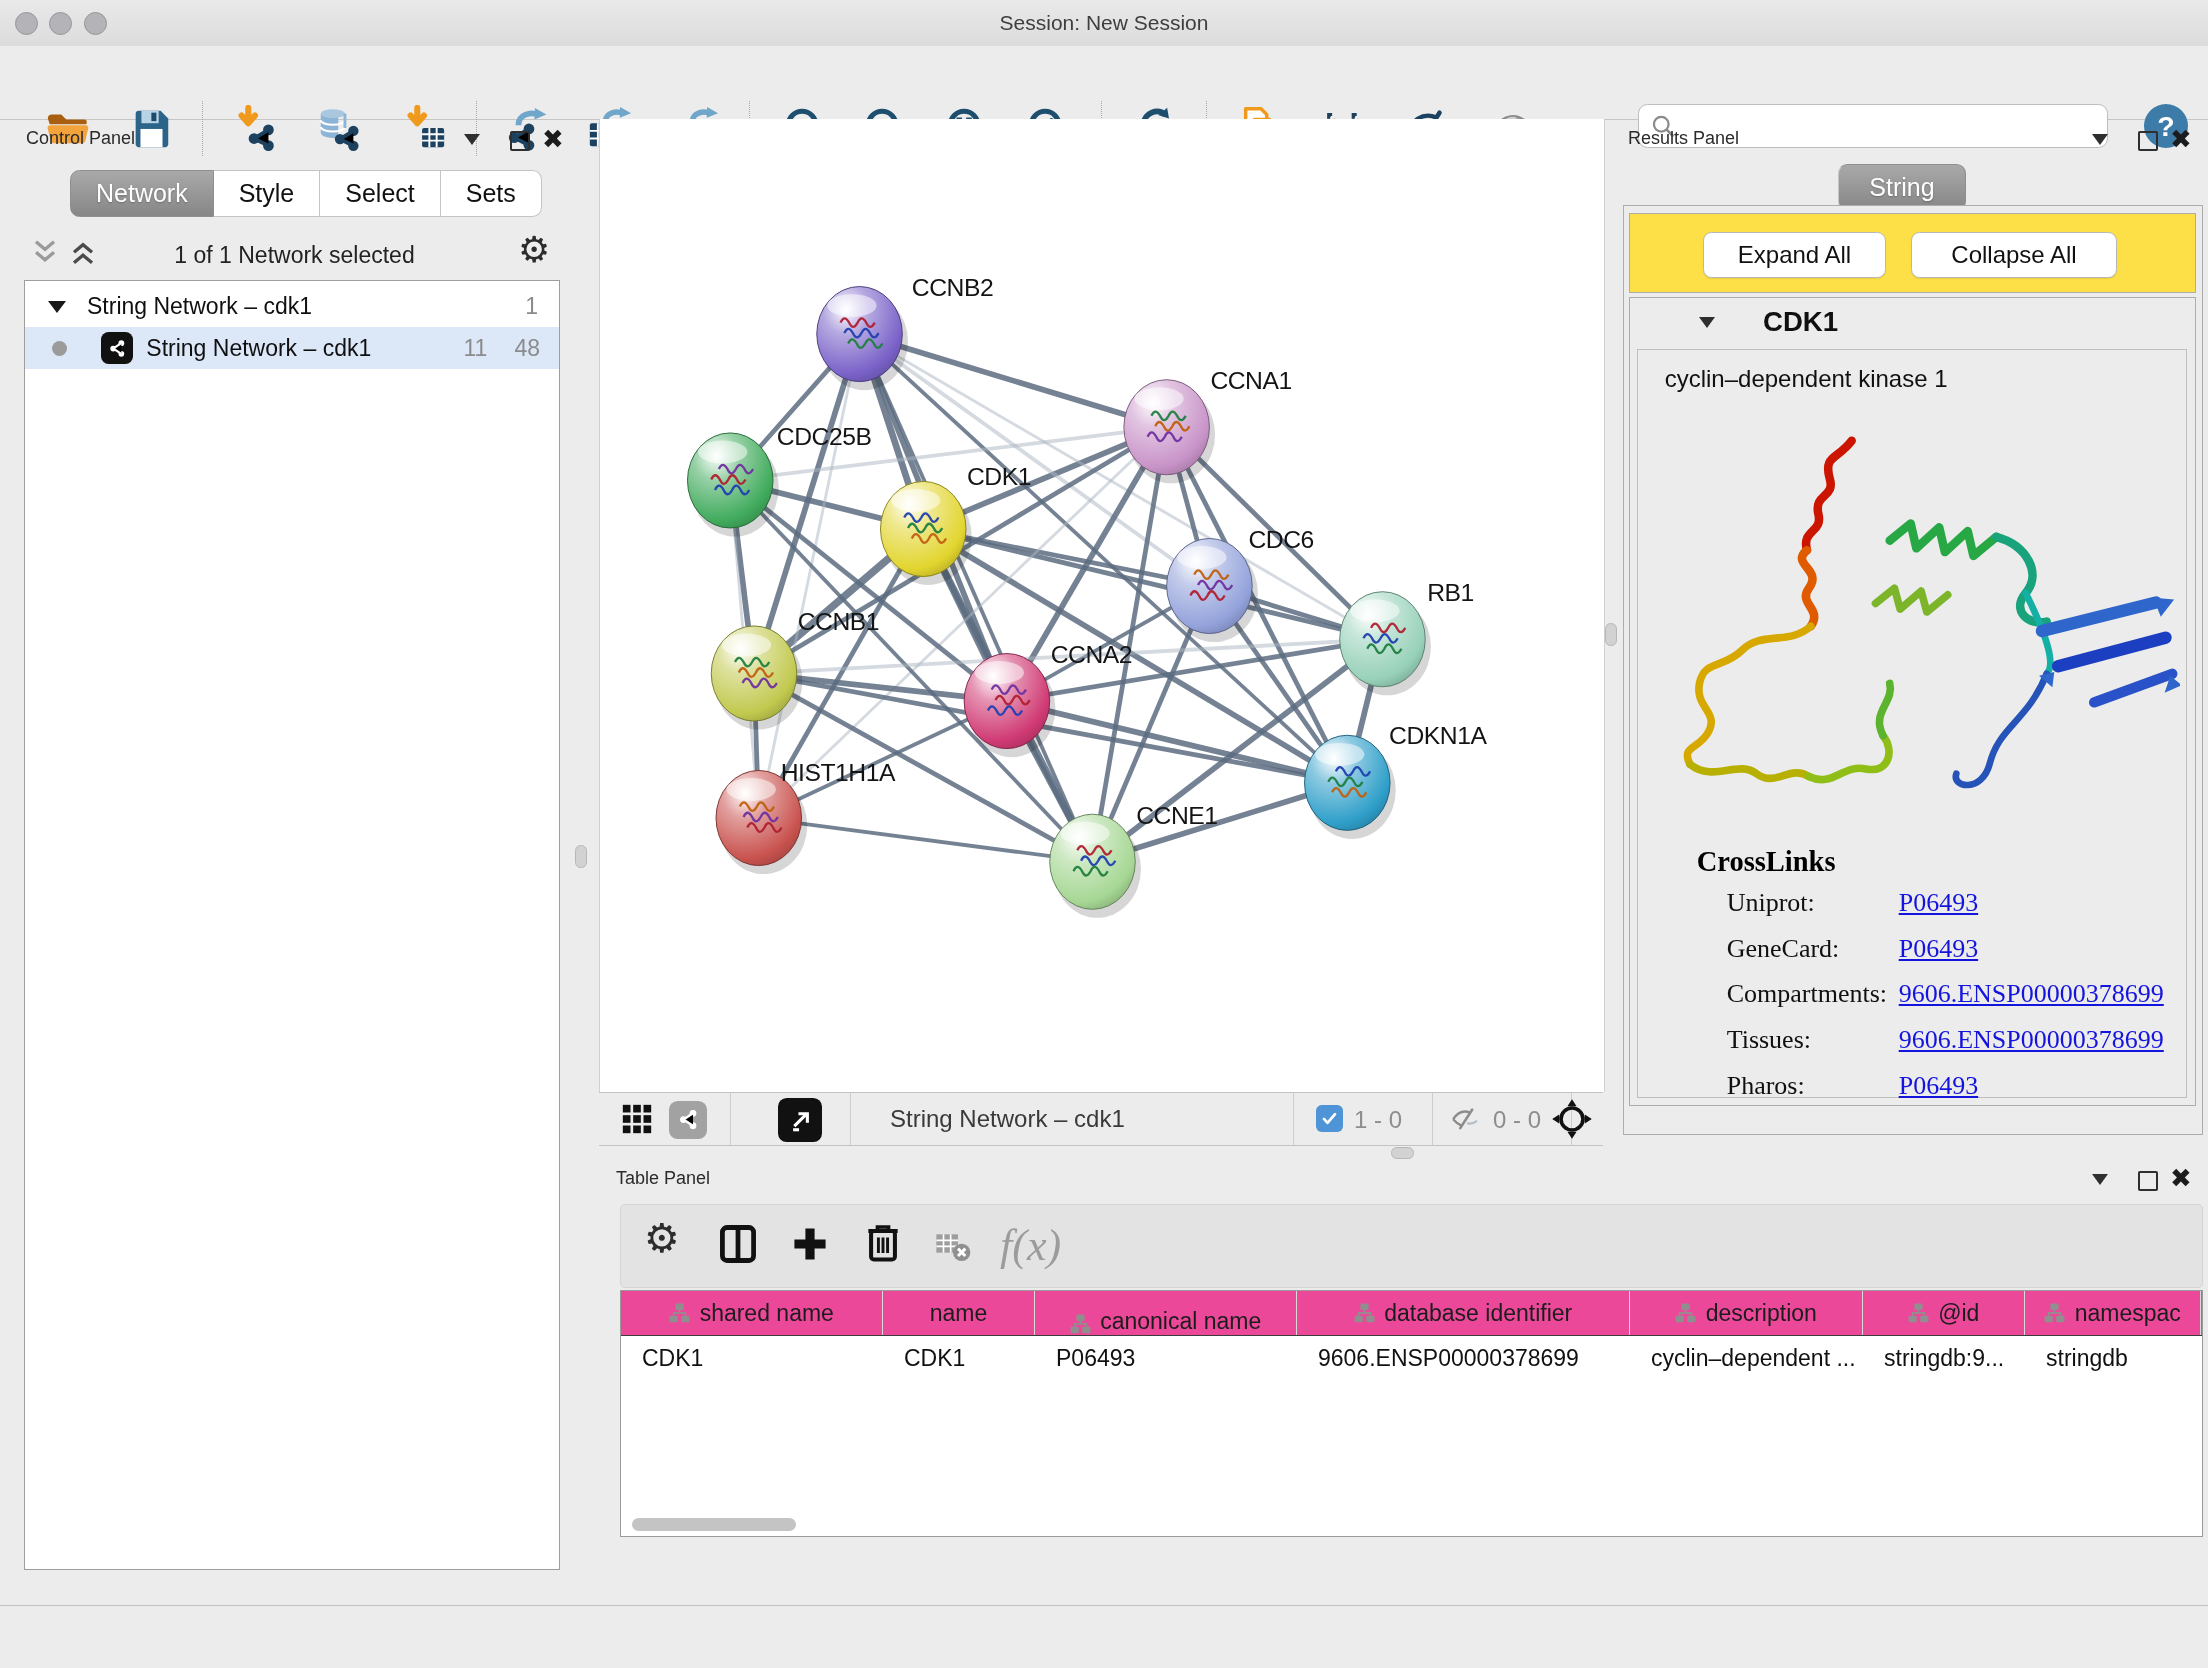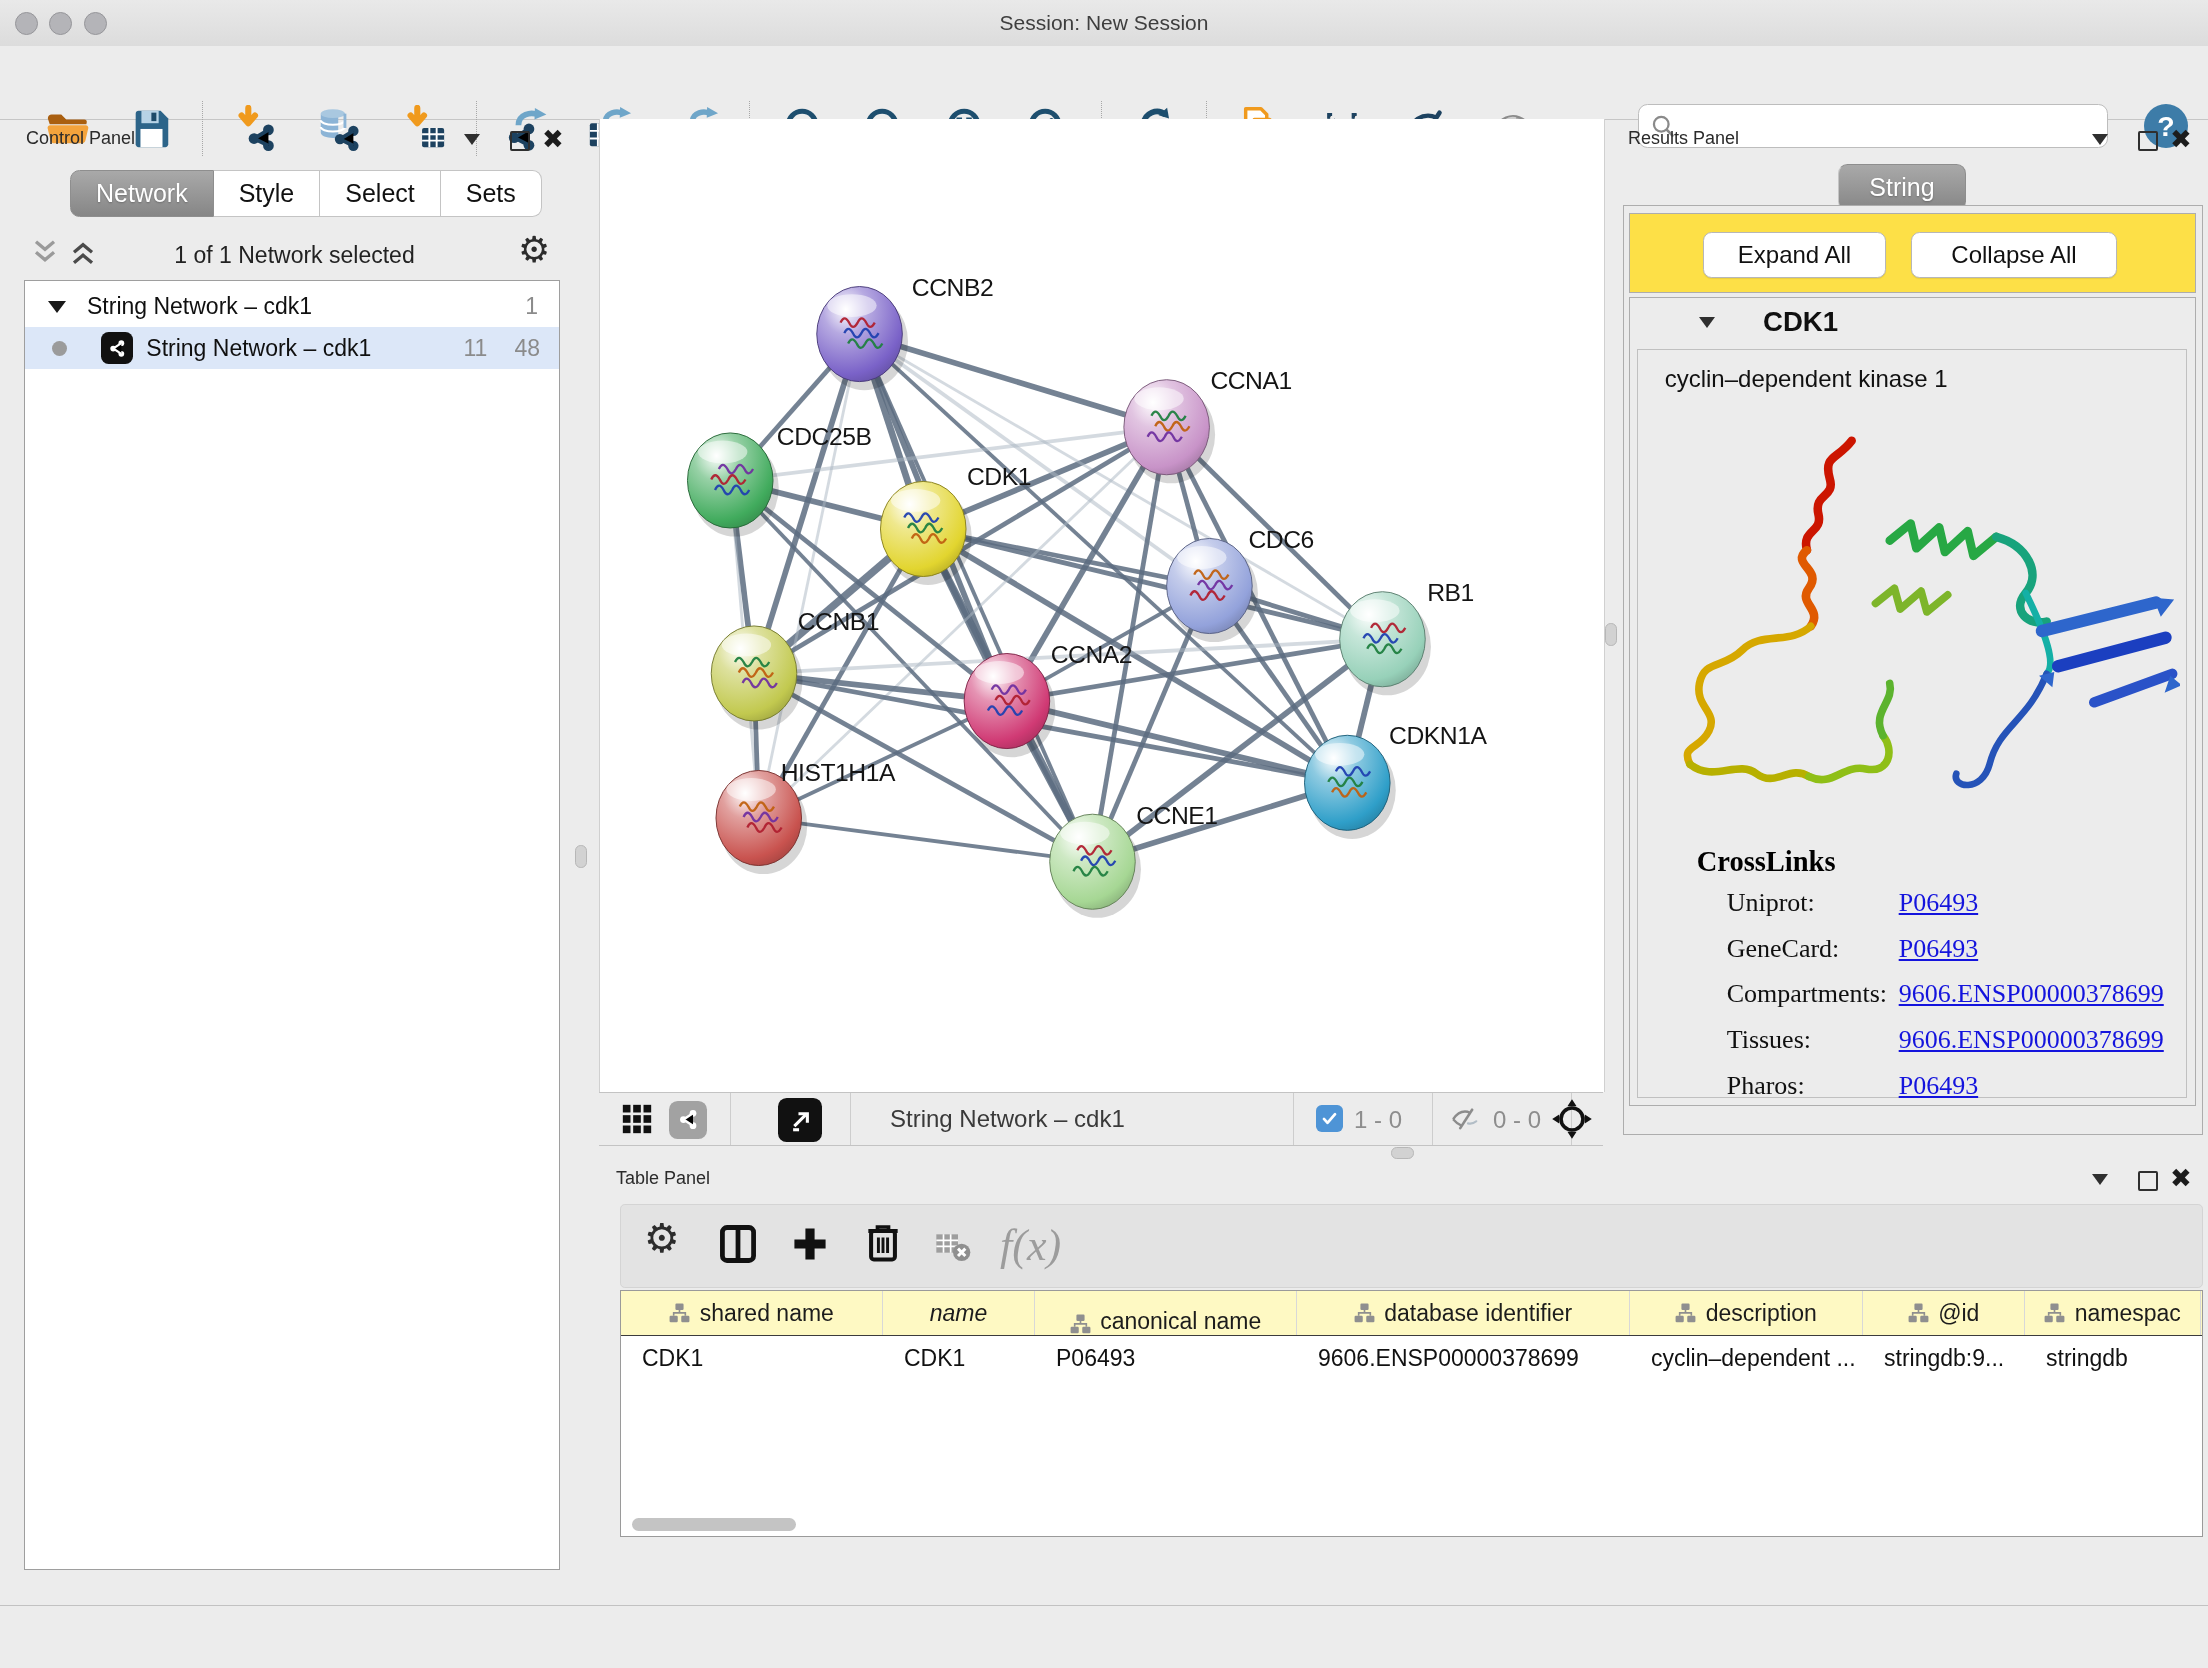--- a/index.html
+++ b/index.html
@@ -48,21 +48,21 @@
   
   .rbox{border:1.4px solid #adadad;position:absolute;}
   .btn{background:#fff;border:1px solid #b7b7b7;border-radius:8.6px;font-size:24px;color:#111;display:flex;align-items:center;justify-content:center;box-shadow:0 1px 1px rgba(0,0,0,.08);}
   .serif{font-family:"Liberation Serif",serif;}
   .cl-row{position:absolute;left:0;width:100%;height:46px;}
   .cl-label{position:absolute;left:89px;font-size:26px;color:#101010;}
   .cl-value{position:absolute;left:261px;font-size:26px;color:#1414dd;text-decoration:underline;}
   
   .tp-toolbar{left:620px;top:1204px;width:1581px;height:82px;background:#e3e3e3;border:1px solid #d4d4d4;border-radius:4.8px;}
   .tablebox{left:620px;top:1290px;width:1581px;height:245px;background:#fff;border:1.4px solid #9a9a9a;}
-  .thead{position:absolute;left:0;top:0;width:100%;height:44px;display:flex;background:#fef9c3;border-bottom:1.9px solid #3c3c3c;}
+  .thead{position:absolute;left:0;top:0;width:100%;height:44px;display:flex;background:#ec4899;border-bottom:1.9px solid #3c3c3c;}
   .th{display:flex;align-items:center;justify-content:center;gap:9.5px;font-size:23px;color:#1c1c1c;border-right:1px solid #d8d8d8;box-sizing:border-box;}
   .tdrow{position:absolute;left:0;top:46px;width:100%;height:42px;display:flex;}
   .td{display:flex;align-items:center;font-size:23px;color:#111;padding-left:21px;box-sizing:border-box;white-space:nowrap;overflow:hidden;}
   .hscroll{position:absolute;left:3.8px;bottom:3.8px;width:1569px;height:15px;}
   .hthumb{position:absolute;left:7.6px;top:1px;width:164px;height:12.4px;border-radius:6.7px;background:#c4c4c4;}
   
   .statusbar{left:0;top:1605px;width:2208px;height:63px;background:#ececec;border-top:1px solid #c2c2c2;}
   .splitdot{position:absolute;background:#d2d2d2;border:1px solid #b7b7b7;border-radius:5.7px;}
   .gearglyph{font-family:"DejaVu Sans",sans-serif;color:#2c2c2c;line-height:1;}
 </style>
@@ -686,21 +686,21 @@
               <g fill="#8f8f8f">
                 <rect x="5.5" y="0.5" width="7" height="5.5" rx="1"></rect>
                 <rect x="0.5" y="11" width="7" height="5.5" rx="1"></rect>
                 <rect x="10.5" y="11" width="7" height="5.5" rx="1"></rect>
               </g>
               <path d="M9 6v2.5M4 11V8.5h10V11" stroke="#8f8f8f" stroke-width="1.4" fill="none"></path>
             </svg>
           </span>
           <span>shared name</span>
         </div>
-        <div class="th" style="width: 152px; flex: 0 0 152px; font-style: italic;">
+        <div class="th" style="width: 152px; flex: 0 0 152px;">
           <span>name</span>
         </div>
         <div class="th" style="width: 262px; flex: 0 0 262px; align-items: flex-end;">
           <span style="display: flex;">
             <svg width="21" height="21" viewBox="0 0 18 18">
               <g fill="#8f8f8f">
                 <rect x="5.5" y="0.5" width="7" height="5.5" rx="1"></rect>
                 <rect x="0.5" y="11" width="7" height="5.5" rx="1"></rect>
                 <rect x="10.5" y="11" width="7" height="5.5" rx="1"></rect>
               </g>

